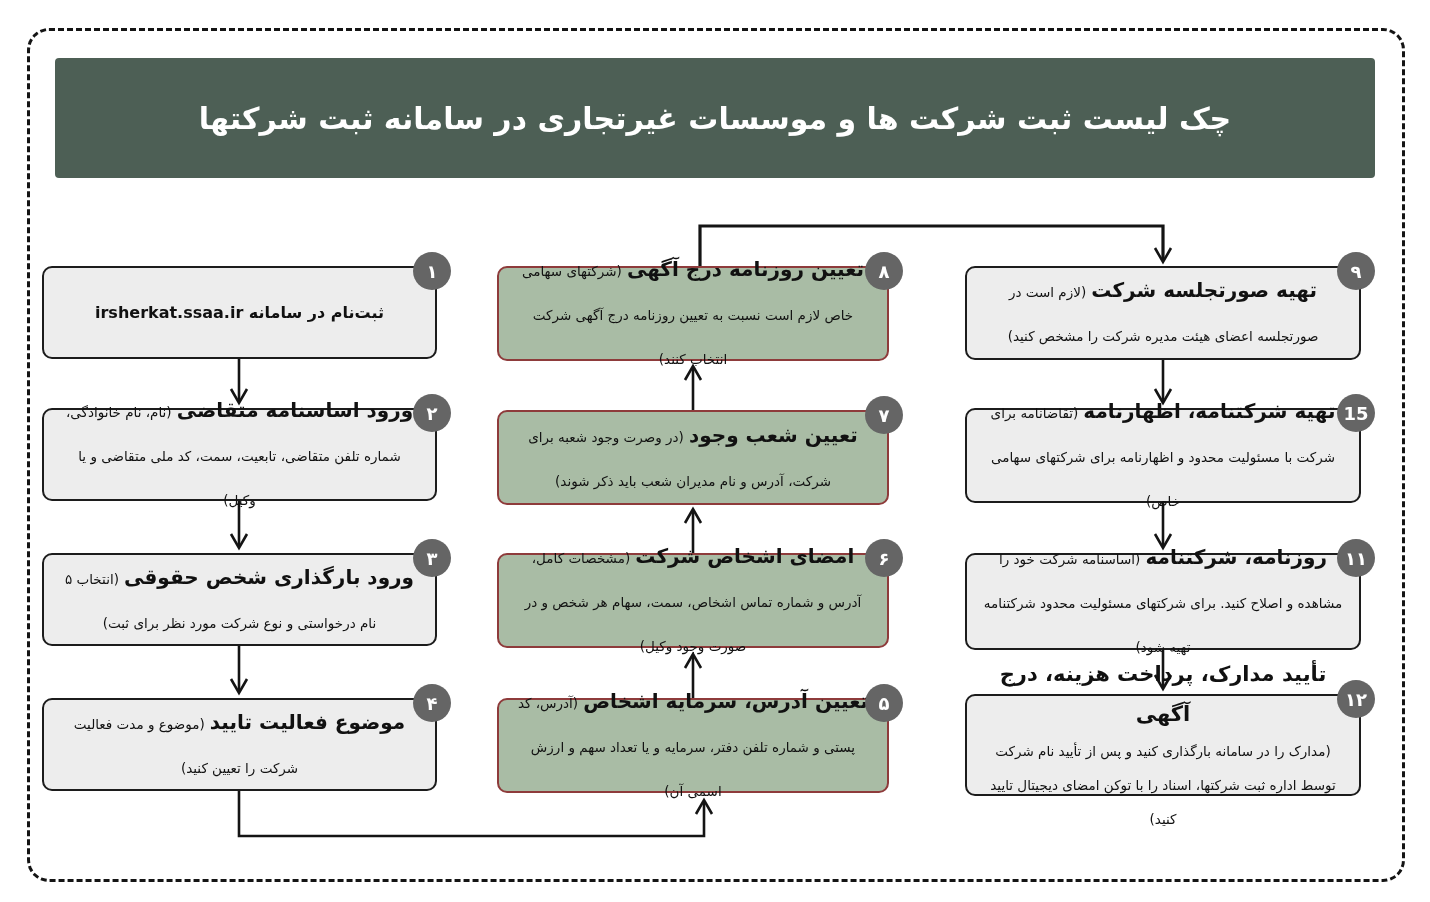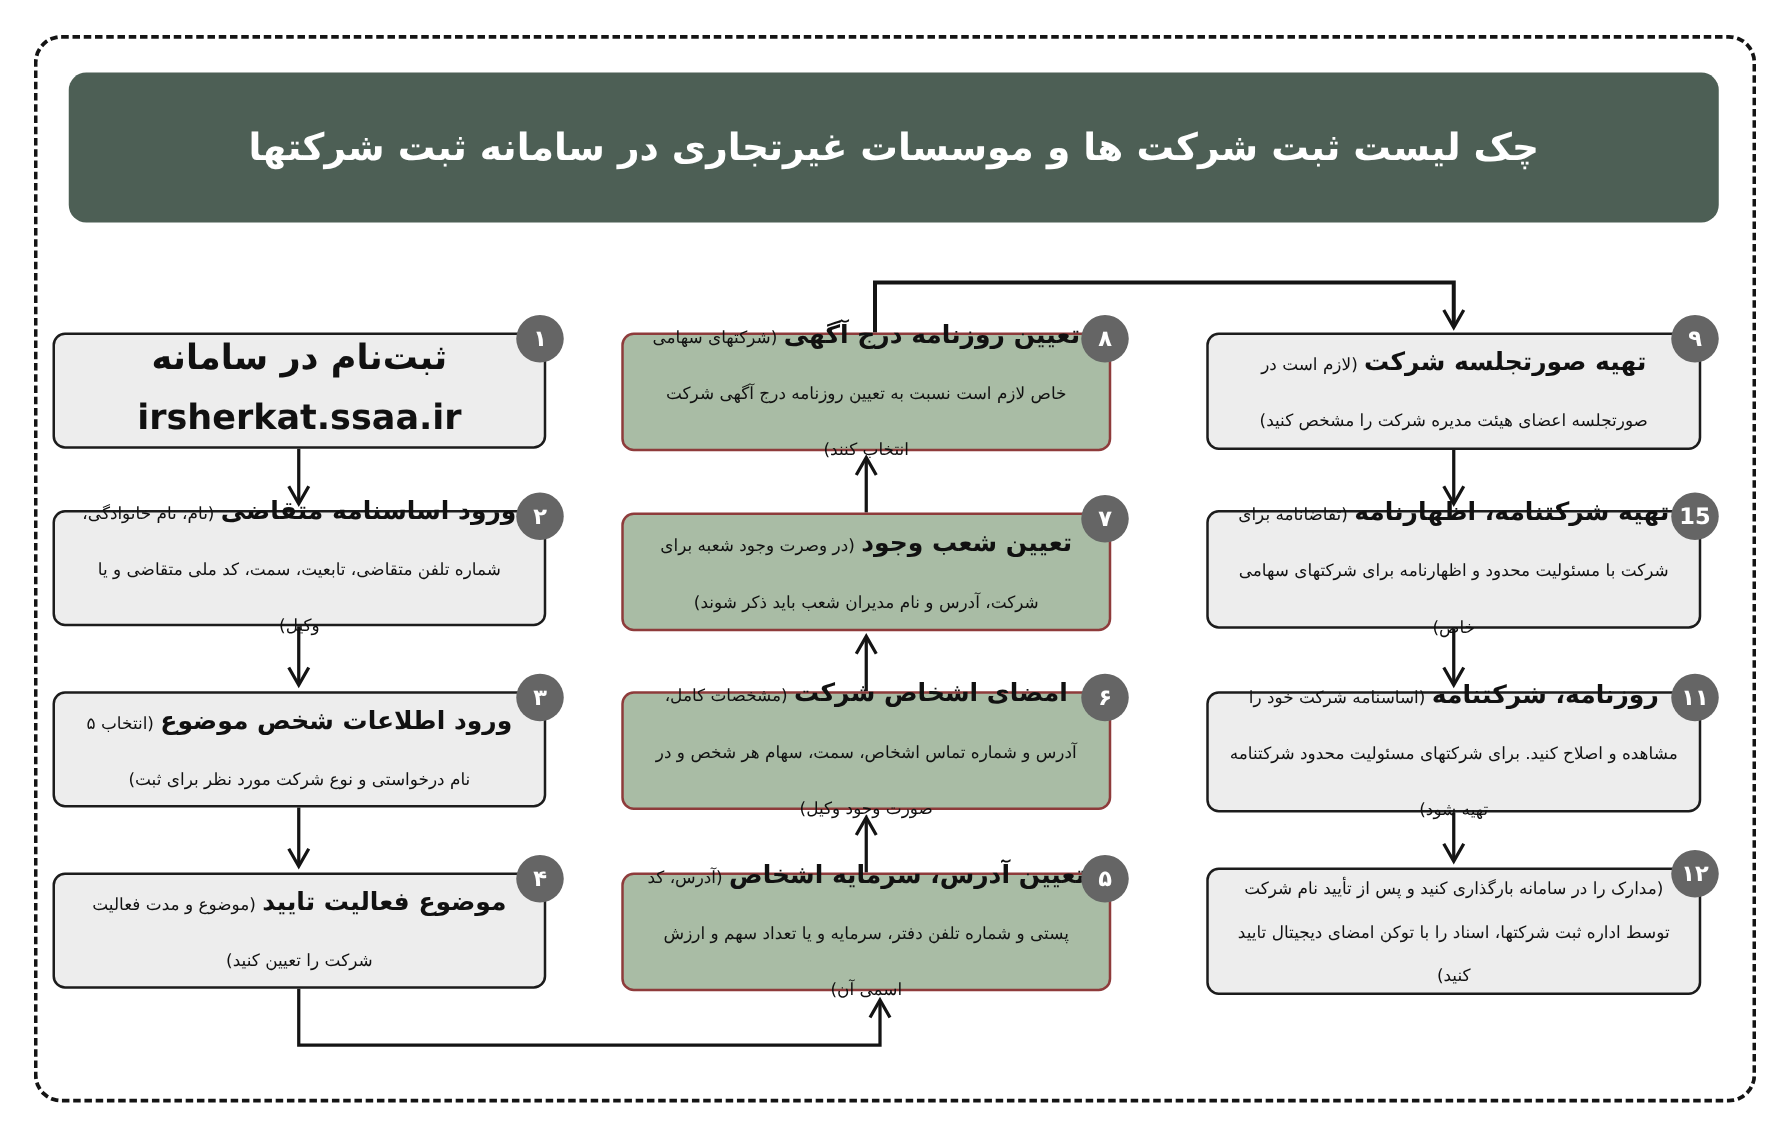--- a/index.html
+++ b/index.html
@@ -6,41 +6,41 @@
   body{
     width:1430px;height:902px;background:#ffffff;position:relative;overflow:hidden;
     font-family:"DejaVu Sans",sans-serif;
   }
   .frame{
     position:absolute;left:27px;top:28px;width:1372px;height:848px;
     border:3px dashed #141414;border-radius:22px;
   }
   .header{
     position:absolute;left:55px;top:58px;width:1320px;height:120px;
-    background:#4d5f55;border-radius:14px;
+    background:#4d5f55;border-radius:4px;
     display:flex;align-items:center;justify-content:center;
   }
   .header h1{
     margin:0;color:#ffffff;font-size:30px;font-weight:bold;direction:rtl;
     letter-spacing:0;
   }
   .arrows{position:absolute;left:0;top:0;z-index:1;}
   .box{
     position:absolute;z-index:2;border-radius:10px;box-sizing:border-box;
     display:flex;align-items:center;justify-content:center;
   }
   .box.gray{background:#ededed;border:2px solid #1c1c1c;}
   .box.green{background:#a9bca5;border:2px solid #8e3b3b;}
   .box p{
     margin:0;padding:2px 16px;direction:rtl;text-align:center;
     line-height:44px;color:#111111;
   }
   .box p b{font-size:20px;font-weight:bold;}
   .box p span{font-size:13.5px;}
-  .box.single p b{font-size:28px;}
+  .box.single p b{font-size:16px;}
   .box.tall p{line-height:33px;}
   .box.tall p b{display:block;font-size:21px;line-height:40px;}
   .badge{
     position:absolute;top:-16px;right:-16px;width:38px;height:38px;border-radius:50%;
     background:#656565;color:#ffffff;font-size:18px;font-weight:bold;
     display:flex;align-items:center;justify-content:center;z-index:3;
     direction:rtl;
   }
 </style>
 </head>
@@ -81,21 +81,21 @@
 <div class="box gray single" style="left:42px;top:266px;width:395px;height:93px">
   <div class="badge">۱</div>
   <p><b>ثبت‌نام در سامانه irsherkat.ssaa.ir</b> <span></span></p>
 </div>
 <div class="box gray" style="left:42px;top:408px;width:395px;height:93px">
   <div class="badge">۲</div>
   <p><b>ورود اساسنامه متقاضی</b> <span>(نام، نام خانوادگی، شماره تلفن متقاضی، تابعیت، سمت، کد ملی متقاضی و یا وکیل)</span></p>
 </div>
 <div class="box gray" style="left:42px;top:553px;width:395px;height:93px">
   <div class="badge">۳</div>
-  <p><b>ورود اطلاعات شخص موضوع</b> <span>(انتخاب ۵ نام درخواستی و نوع شرکت مورد نظر برای ثبت)</span></p>
+  <p><b>ورود بارگذاری شخص حقوقی</b> <span>(انتخاب ۵ نام درخواستی و نوع شرکت مورد نظر برای ثبت)</span></p>
 </div>
 <div class="box gray" style="left:42px;top:698px;width:395px;height:93px">
   <div class="badge">۴</div>
   <p><b>موضوع فعالیت تایید</b> <span>(موضوع و مدت فعالیت شرکت را تعیین کنید)</span></p>
 </div>
 
 <div class="box green" style="left:497px;top:698px;width:392px;height:95px">
   <div class="badge">۵</div>
   <p><b>تعیین آدرس، سرمایه اشخاص</b> <span>(آدرس، کد پستی و شماره تلفن دفتر، سرمایه و یا تعداد سهم و ارزش اسمی آن)</span></p>
 </div>
@@ -119,14 +119,14 @@
 <div class="box gray" style="left:965px;top:408px;width:396px;height:95px">
   <div class="badge">15</div>
   <p><b>تهیه شرکتنامه، اظهارنامه</b> <span>(تقاضانامه برای شرکت با مسئولیت محدود و اظهارنامه برای شرکتهای سهامی خاص)</span></p>
 </div>
 <div class="box gray" style="left:965px;top:553px;width:396px;height:97px">
   <div class="badge">۱۱</div>
   <p><b>روزنامه، شرکتنامه</b> <span>(اساسنامه شرکت خود را مشاهده و اصلاح کنید. برای شرکتهای مسئولیت محدود شرکتنامه تهیه شود)</span></p>
 </div>
 <div class="box gray tall" style="left:965px;top:694px;width:396px;height:102px">
   <div class="badge">۱۲</div>
-  <p> <span>(مدارک را در سامانه بارگذاری کنید و پس از تأیید نام شرکت توسط اداره ثبت شرکتها، اسناد را با توکن امضای دیجیتال تایید کنید)</span></p>
+  <p><b>تأیید مدارک، پرداخت هزینه، درج آگهی</b> <span>(مدارک را در سامانه بارگذاری کنید و پس از تأیید نام شرکت توسط اداره ثبت شرکتها، اسناد را با توکن امضای دیجیتال تایید کنید)</span></p>
 </div>
 
 </body></html>

